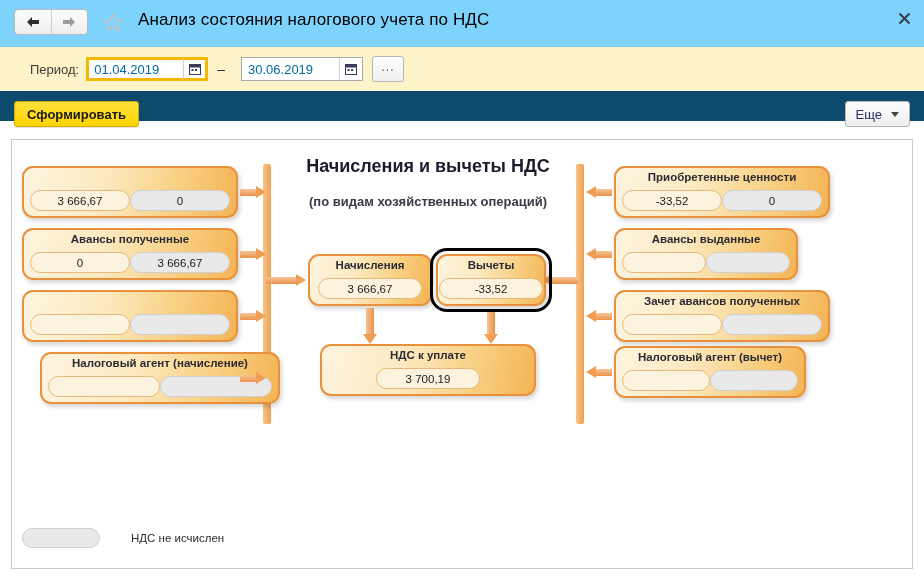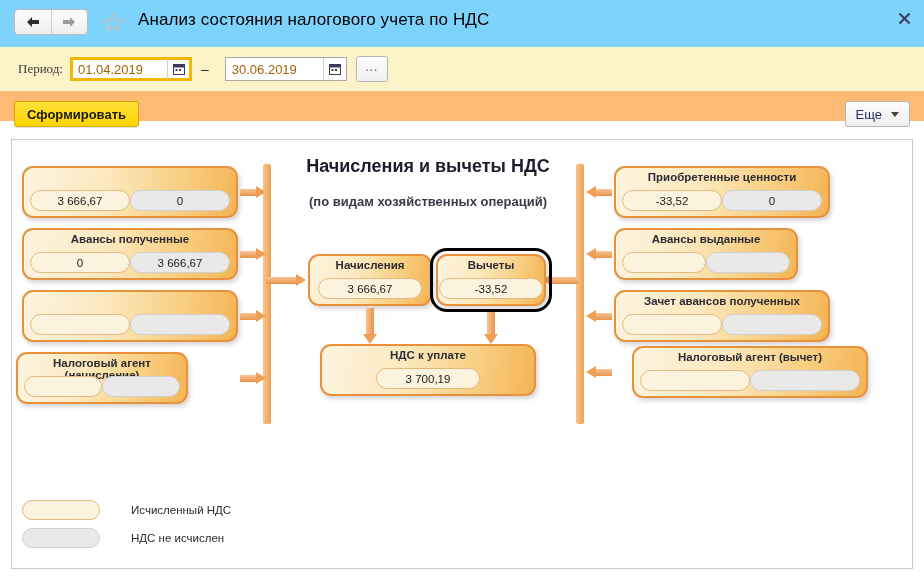--- a/index.html
+++ b/index.html
@@ -47,29 +47,29 @@
     color:#3a3a52; font-size:15px; line-height:1;
   }
 
   
   .periodbar {
     position:absolute; left:0; top:47px; width:924px; height:44px;
     background:#fdf3c8;
     display:flex; align-items:center;
   }
   .period-label {
-    margin-left:18px; font-size:13px; color:#3a3a3a;font-family:Liberation Serif, serif;
+    margin-left:30px; font-size:13px; color:#3a3a3a;
   }
   .datefield {
     margin-left:7px; width:122px; height:24px;
     background:#fff; display:flex; align-items:center;
     position:relative;
   }
   .datefield .dtext {
-    flex:1; font-size:13px; color:#a16207; padding-left:6px;
+    flex:1; font-size:13px; color:#0369a1; padding-left:6px;
   }
   .cal-sep { width:1px; height:22px; background:#cfcfcf; }
   .calicon {
     width:22px; height:24px; display:flex; align-items:center; justify-content:center;
     font-size:12px; color:#3a3a5a;
   }
   .datefield.focused {
     border:2px solid #f5b800;
     box-shadow:0 0 0 1px #f5b800 inset;
   }
@@ -80,21 +80,21 @@
     border:1px solid #b5b5b5; border-radius:3px;
     background:linear-gradient(#fefefe,#efefef);
     display:flex; align-items:center; justify-content:center;
     font-size:12px; color:#555; letter-spacing:1px;
     padding-bottom:5px;
   }
 
   
   .cmdbar {
     position:absolute; left:0; top:91px; width:924px; height:30px;
-    background:#fdba74;
+    background:#0c4a6e;
   }
   .btn-generate {
     position:absolute; left:14px; top:10px;
     height:26px; padding:0 12px;
     background:linear-gradient(#ffe13c,#ffd400);
     border:1px solid #d5ab00; border-radius:3px;
     font-size:13px; font-weight:bold; color:#1a1a1a;
     display:flex; align-items:center;
     box-shadow:0 1px 1px rgba(0,0,0,0.12);
   }
@@ -317,21 +317,21 @@
       <div class="pills">
         <div class="pill calc"></div>
         <div class="pill notcalc"></div>
       </div>
     </div>
     <div class="harrow" style="left:228px; top:170px; width:26px;">
         <div class="shaft"></div>
         <div class="head"></div>
       </div>
 
-    <div class="opbox" style="left:4px; top:212px; width:172px;">
+    <div class="opbox" style="left:28px; top:212px; width:240px;">
       <div class="cap">Налоговый агент (начисление)</div>
       <div class="pills">
         <div class="pill calc"></div>
         <div class="pill notcalc"></div>
       </div>
     </div>
     <div class="harrow" style="left:228px; top:232px; width:26px;">
         <div class="shaft"></div>
         <div class="head"></div>
       </div>
@@ -366,21 +366,21 @@
       <div class="pills">
         <div class="pill calc"></div>
         <div class="pill notcalc"></div>
       </div>
     </div>
     <div class="harrow left" style="left:574px; top:170px; width:26px;">
         <div class="shaft"></div>
         <div class="head"></div>
       </div>
 
-    <div class="opbox" style="left:602px; top:206px; width:236px;margin-left:18px;">
+    <div class="opbox" style="left:602px; top:206px; width:192px;">
       <div class="cap">Налоговый агент (вычет)</div>
       <div class="pills">
         <div class="pill calc"></div>
         <div class="pill notcalc"></div>
       </div>
     </div>
     <div class="harrow left" style="left:574px; top:226px; width:26px;">
         <div class="shaft"></div>
         <div class="head"></div>
       </div>
@@ -417,23 +417,19 @@
         <div class="head"></div>
       </div>
 
     <div class="opbox single" style="left:308px; top:204px; width:216px;">
       <div class="cap">НДС к уплате</div>
       <div class="pills">
         <div class="pill calc">3 700,19</div>
       </div>
     </div>
 
-    <div class="legend-row" style="left:10px; top:360px;">
-      <div class="legend-pill calc"></div>
-      <div class="legend-text">Исчисленный НДС</div>
-    </div>
     <div class="legend-row" style="left:10px; top:388px;">
       <div class="legend-pill notcalc"></div>
       <div class="legend-text">НДС не исчислен</div>
     </div>
 
   </div>
 </div>
 
 </body></html>

